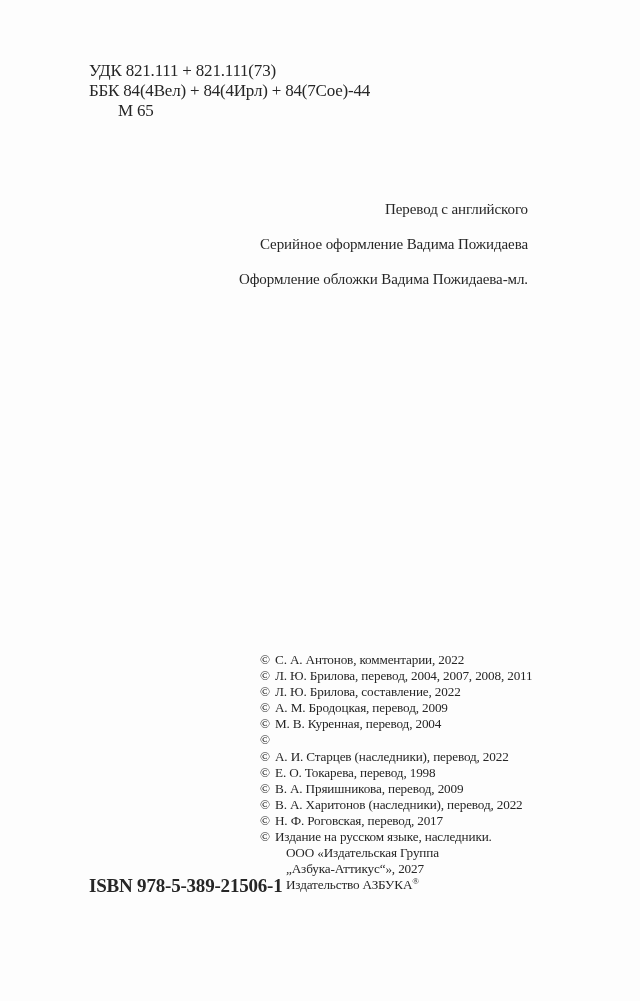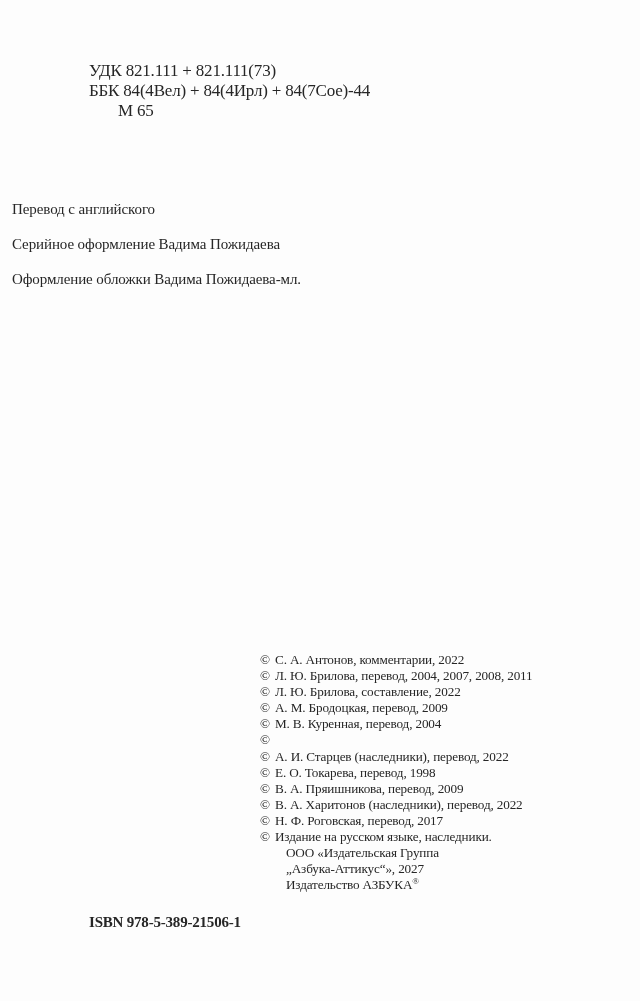--- a/index.html
+++ b/index.html
@@ -29,23 +29,23 @@
     .credits {
       position: absolute;
       left: 0;
       width: 640px;
       text-align: center;
       font-size: 15px;
       letter-spacing: -0.1px;
     }
     .credits .line {
       position: absolute;
-      left: 12px;
+      left: 0;
       width: 528px;
-      text-align: left;
+      text-align: right;
       white-space: nowrap;
     }
 
     .copyrights {
       position: absolute;
       left: 260px;
       top: 652px;
       font-size: 13.2px;
       line-height: 16.1px;
       letter-spacing: -0.15px;
@@ -64,22 +64,22 @@
     }
     .copyrights sup {
       font-size: 9px;
       vertical-align: 5px;
       line-height: 0;
     }
 
     .isbn {
       position: absolute;
       left: 89px;
-      top: 914px;
-      font-size: 15px;
+      top: 875px;
+      font-size: 19px;
       font-weight: bold;
       letter-spacing: -0.2px;
       white-space: nowrap;
     }
   </style>
 </head>
 <body>
 
 <div class="classification">
   <div class="line">УДК 821.111 + 821.111(73)</div>

